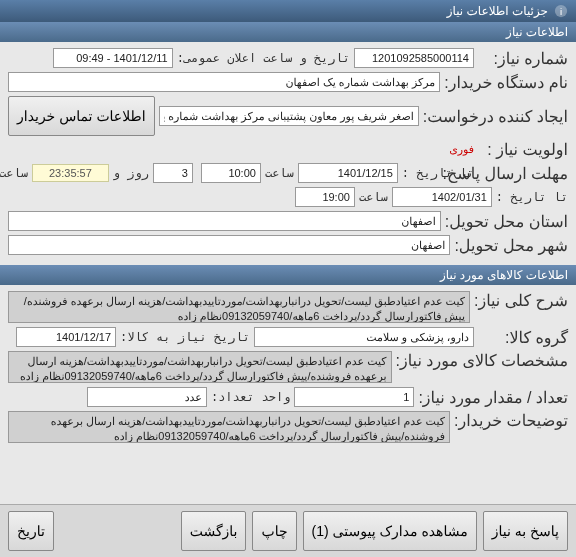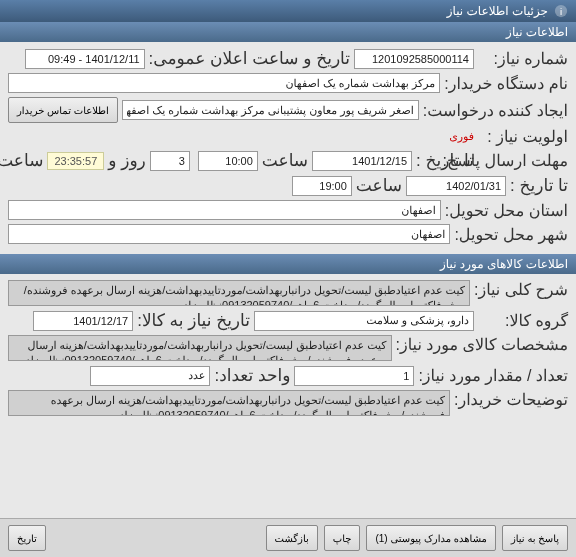--- a/index.html
+++ b/index.html
@@ -51,60 +51,61 @@
 }
 .label {
   color: #333;
   font-size: 16px;
   white-space: nowrap;
   min-width: 90px;
   text-align: right;
 }
 .label-sm {
   color: #333;
-  font-size: 17px;
+  font-size: 12px;
   white-space: nowrap;
+  font-family: Liberation Mono, monospace;
 }
 .field {
   background: #fff;
   border: 1px solid #999;
   padding: 2px 4px;
   font-size: 11px;
   height: 20px;
   color: #222;
 }
 .field-gray {
   background: #d0d0d0;
   border: 1px solid #999;
   padding: 2px 4px;
   font-size: 11px;
-  height: 26px;
+  height: 32px;
   color: #222;
   line-height: 1.4;
   overflow: hidden;
 }
 .btn {
   background: linear-gradient(to bottom, #f0f0f0, #d8d8d8);
   border: 1px solid #888;
   padding: 2px 8px;
-  font-size: 10px;
+  font-size: 14px;
   cursor: pointer;
   border-radius: 2px;
-  height: 26px;
+  height: 40px;
   white-space: nowrap;
 }
 .spacer { flex: 1; }
 .priority {
   color: #c00;
   font-size: 11px;
 }
 .timer {
   background: #fffbd6;
   border: 1px solid #cc9;
-  padding: 2px 6px;
+  padding: 2px 16px;
   font-size: 11px;
   color: #555;
 }
 .footer {
   position: absolute;
   bottom: 0;
   right: 0;
   left: 0;
   background: #d8d8d8;
   border-top: 1px solid #aaa;

